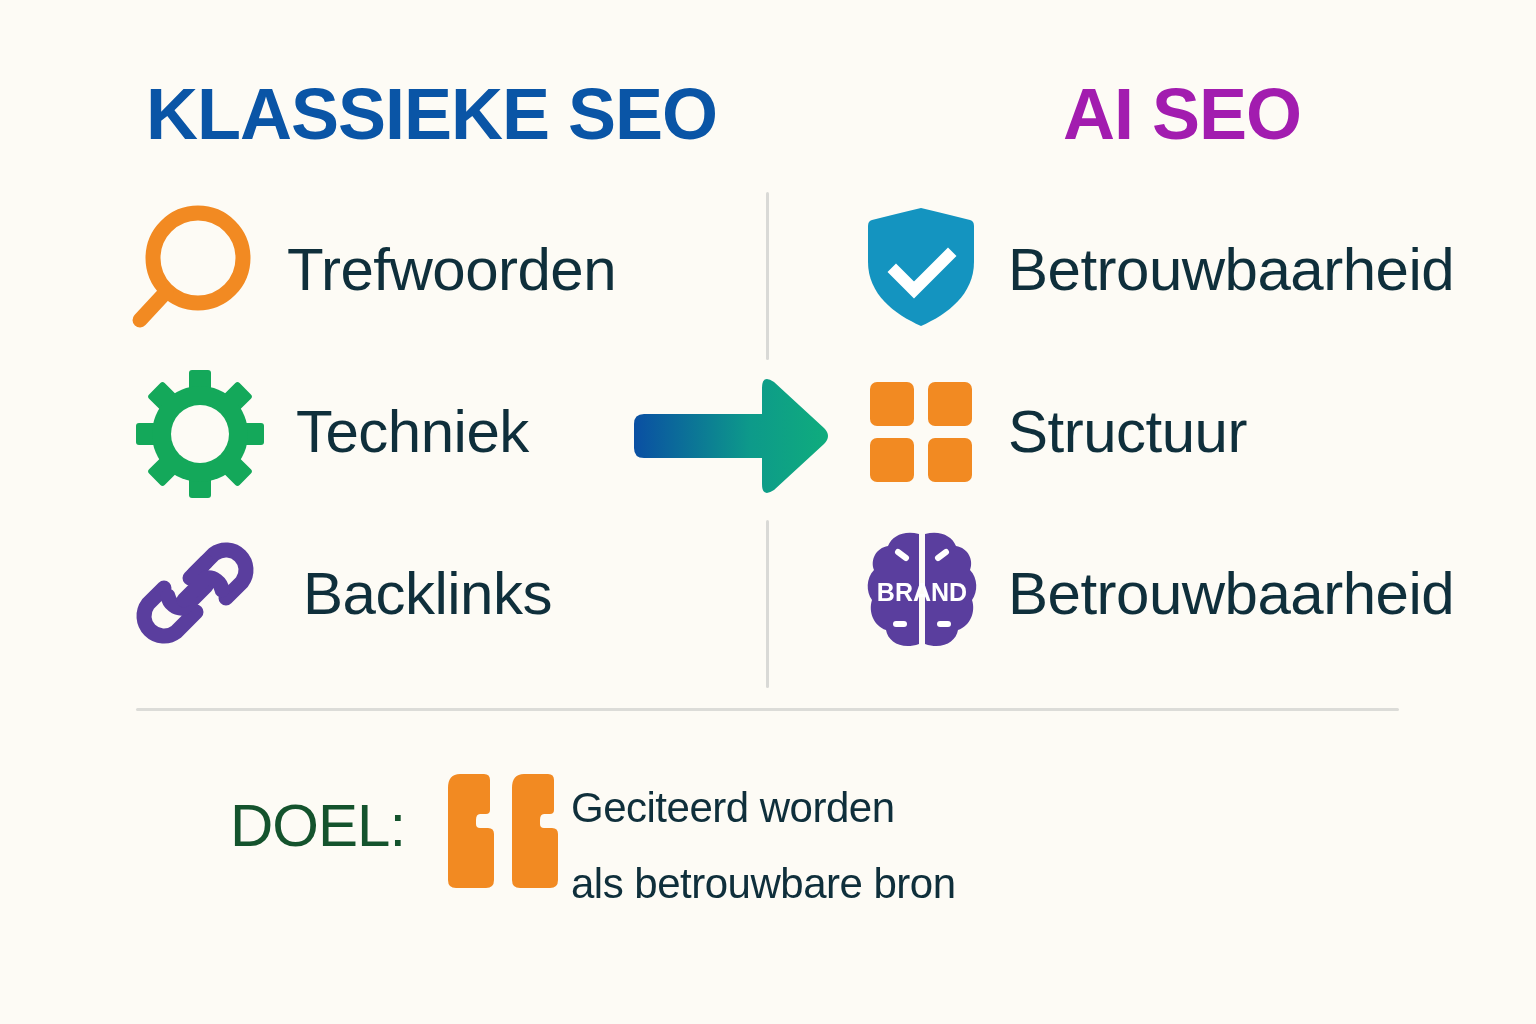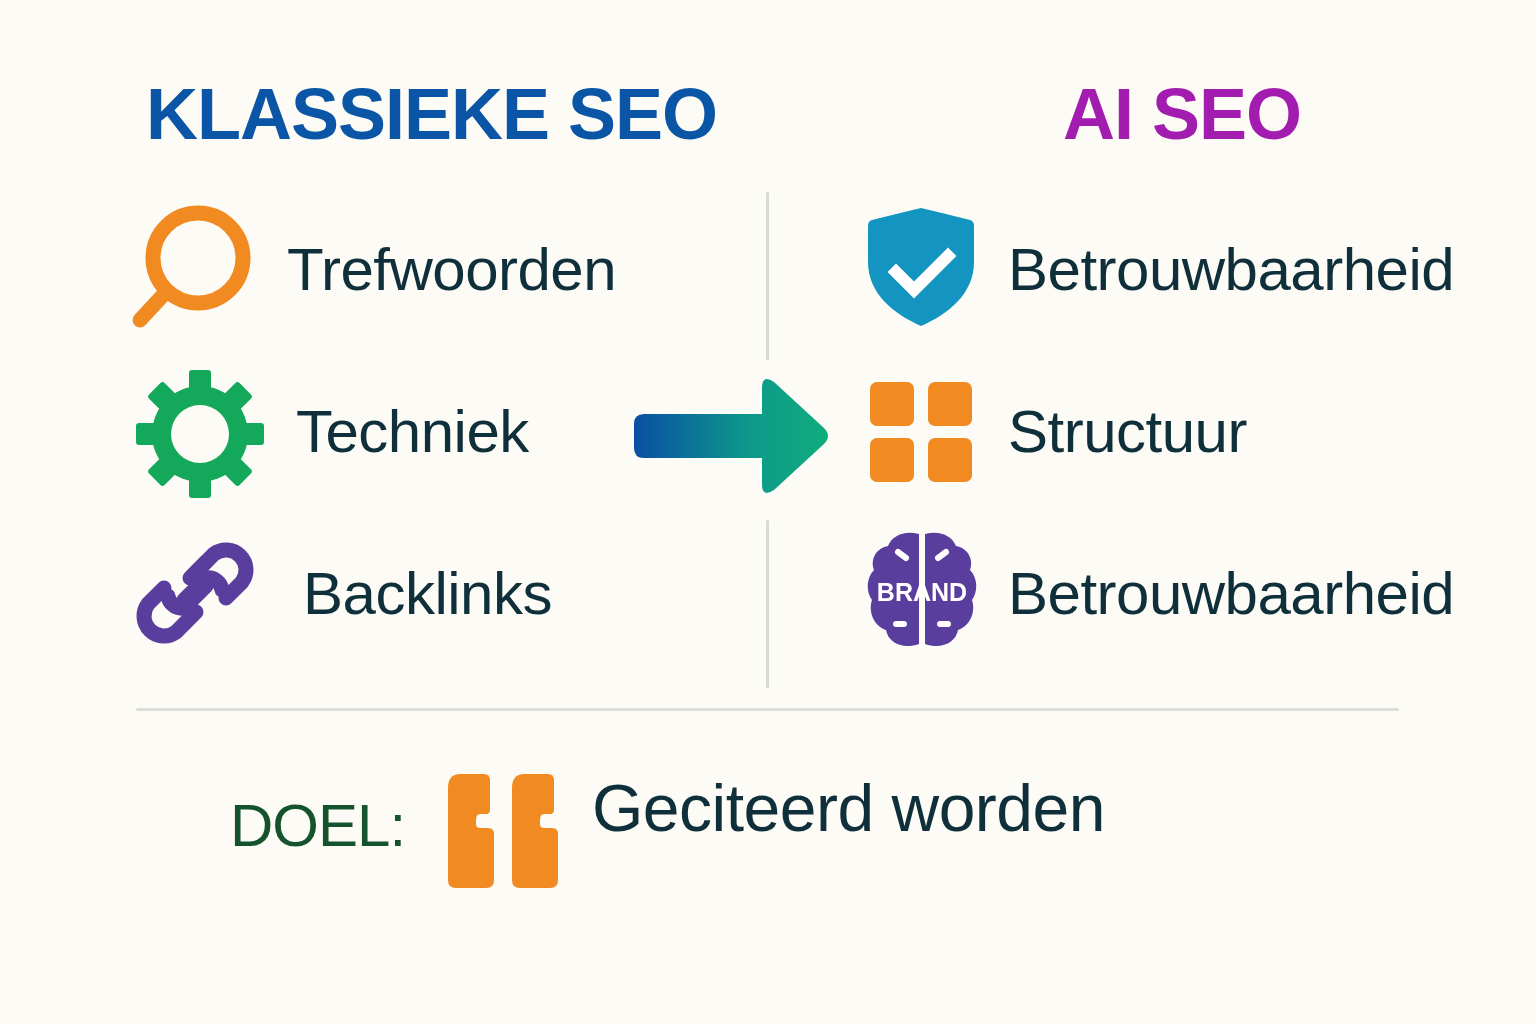--- a/index.html
+++ b/index.html
@@ -14,21 +14,21 @@
     .heading {
       font-weight: 700; font-size: 72px; letter-spacing: -1px; line-height: 1;
     }
     #h-left { left: 146px; top: 78px; color: #0a55a6; }
     #h-right { left: 1063px; top: 78px; color: #a21caf; }
     .item-label { font-size: 60px; line-height: 1; color: #0f2f3b; letter-spacing: -0.5px; }
     .icon svg { display: block; }
     .divider-v { width: 3px; background: #d9d9d6; border-radius: 2px; left: 766px; }
     .divider-h { left: 136px; top: 708px; width: 1263px; height: 3px; background: #dcdcd8; border-radius: 2px; }
     #goal-label { left: 230px; top: 796px; font-size: 60px; line-height: 1; color: #14532d; letter-spacing: -1px; }
-    #goal-text { left: 592px; top: 770px; font-size: 66px; line-height: 76px; color: #0f2f3b; letter-spacing: -0.5px; }
+    #goal-text { left: 571px; top: 770px; font-size: 42px; line-height: 76px; color: #0f2f3b; letter-spacing: -0.5px; }
     #goal-text div { white-space: nowrap; }
   </style>
 </head>
 <body>
 
 <div id="h-left" class="abs heading">KLASSIEKE SEO</div>
 <div id="h-right" class="abs heading">AI SEO</div>
 
 <div class="abs icon" style="left:128px; top:202px;">
   <svg width="130" height="130" viewBox="0 0 130 130">
@@ -124,13 +124,14 @@
 
 <div class="abs icon" style="left:446px; top:772px;">
   <svg width="118" height="118" viewBox="0 0 118 118">
     <path d="M14 2 L38 2 Q44 2 44 8 L44 38 Q44 42 40 42 L34 42 Q30 42 30 48 L30 52 Q30 56 34 56 L42 56 Q48 56 48 62 L48 108 Q48 116 40 116 L10 116 Q2 116 2 108 L2 16 Q2 2 14 2 Z" fill="#f28a22"></path>
     <path d="M78 2 L102 2 Q108 2 108 8 L108 38 Q108 42 104 42 L98 42 Q94 42 94 48 L94 52 Q94 56 98 56 L106 56 Q112 56 112 62 L112 108 Q112 116 104 116 L74 116 Q66 116 66 108 L66 16 Q66 2 78 2 Z" fill="#f28a22"></path>
   </svg>
 </div>
 
 <div id="goal-text" class="abs">
   <div>Geciteerd worden</div>
+  <div>als betrouwbare bron</div>
 </div>
 
 </body></html>

